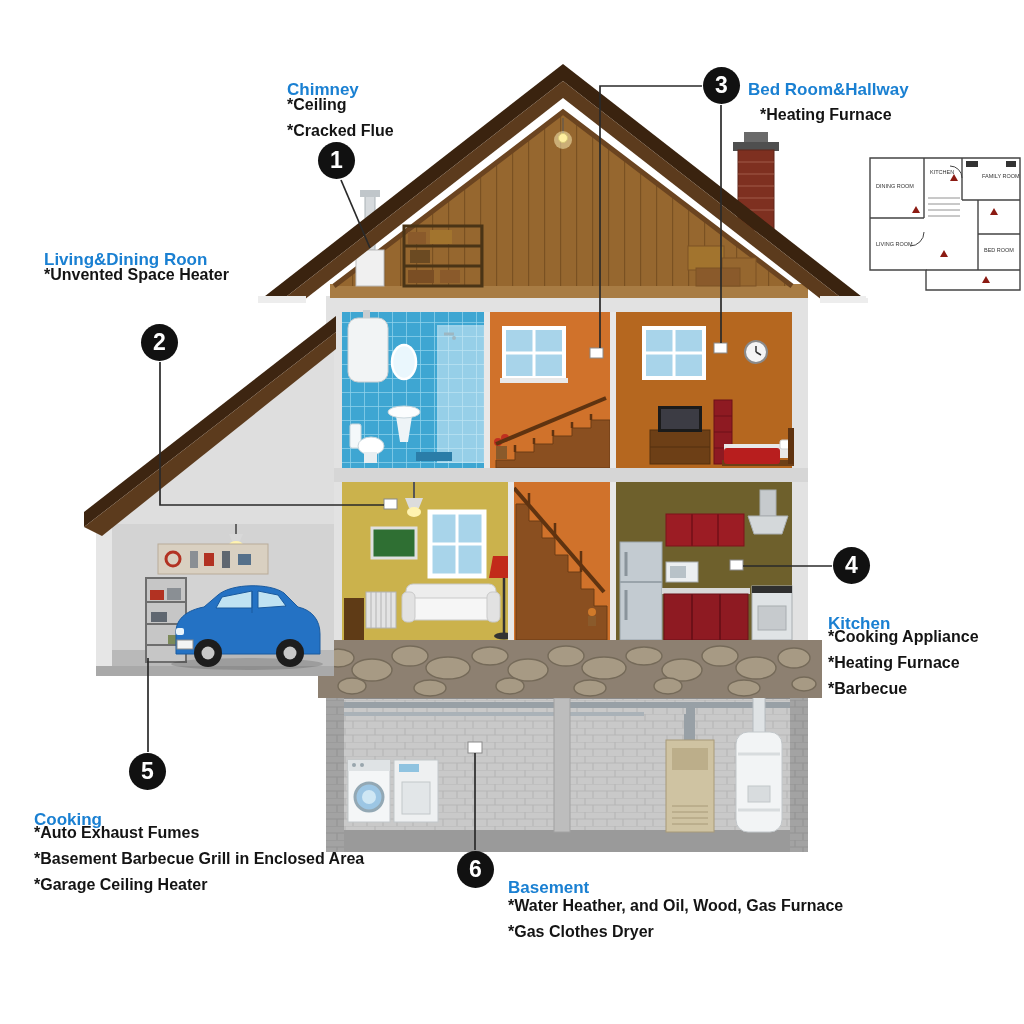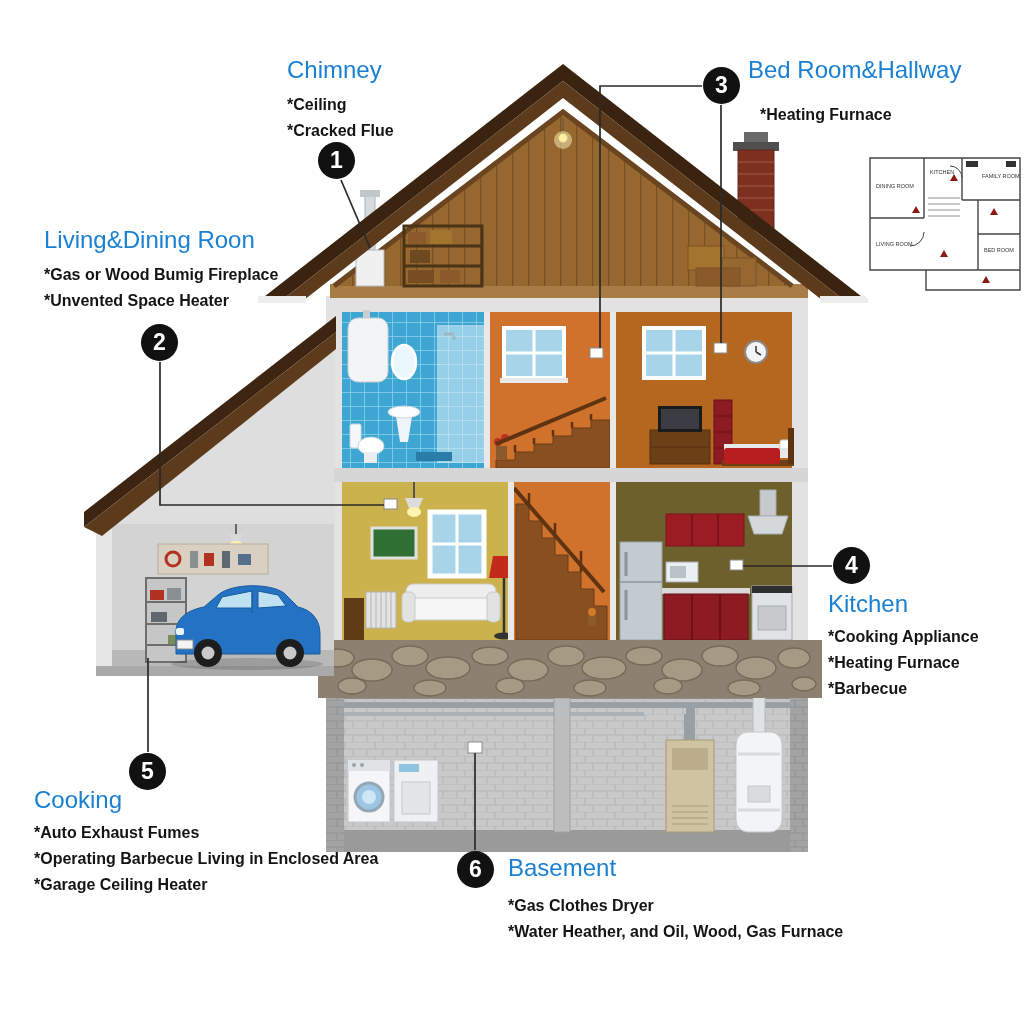--- a/index.html
+++ b/index.html
@@ -17,23 +17,24 @@
     border-radius:50%;
     background:var(--badge-bg,#111111);
     color:var(--badge-text,#ffffff);
     font-size:23px; font-weight:bold;
     display:flex; align-items:center; justify-content:center;
     line-height:1;
   }
   .co-title {
     position:absolute;
     color:var(--accent,#1a80d2);
-    font-size:24px;
-    font-weight:normal;
+    font-size:17px;
+    font-weight:bold;
     white-space:nowrap;
+    margin-top:24px;
   }
   .co-items {
     position:absolute;
     display:flex;
     flex-direction:column;
   }
   .co-item {
     color:#141414;
     font-size:16px;
     font-weight:bold;
@@ -428,21 +429,20 @@
 
 <div class="co-title" style="left:287px;top:56px">Chimney</div>
 <div class="co-items" style="left:287px;top:92px">
   <div class="co-item">*Ceiling</div>
   <div class="co-item">*Cracked Flue</div>
 </div>
 <div class="badge" style="left:318px;top:142px">1</div>
 
 <div class="co-title" style="left:44px;top:226px">Living&amp;Dining Roon</div>
 <div class="co-items" style="left:44px;top:262px">
-  <div class="co-item">*Gas or Wood Bumig Fireplace</div>
   <div class="co-item">*Unvented Space Heater</div>
 </div>
 <div class="badge" style="left:141px;top:324px">2</div>
 
 <div class="badge" style="left:703px;top:67px">3</div>
 <div class="co-title" style="left:748px;top:56px">Bed Room&amp;Hallway</div>
 <div class="co-items" style="left:760px;top:102px">
   <div class="co-item">*Heating Furnace</div>
 </div>
 
@@ -451,22 +451,22 @@
 <div class="co-items" style="left:828px;top:624px">
   <div class="co-item">*Cooking Appliance</div>
   <div class="co-item">*Heating Furnace</div>
   <div class="co-item">*Barbecue</div>
 </div>
 
 <div class="badge" style="left:129px;top:753px">5</div>
 <div class="co-title" style="left:34px;top:786px">Cooking</div>
 <div class="co-items" style="left:34px;top:820px">
   <div class="co-item">*Auto Exhaust Fumes</div>
-  <div class="co-item">*Operating Barbecue Living in Enclosed Area</div>
+  <div class="co-item">*Basement Barbecue Grill in Enclosed Area</div>
   <div class="co-item">*Garage Ceiling Heater</div>
 </div>
 
 <div class="badge" style="left:457px;top:851px">6</div>
 <div class="co-title" style="left:508px;top:854px">Basement</div>
 <div class="co-items" style="left:508px;top:893px">
+  <div class="co-item">*Water Heather, and Oil, Wood, Gas Furnace</div>
   <div class="co-item">*Gas Clothes Dryer</div>
-  <div class="co-item">*Water Heather, and Oil, Wood, Gas Furnace</div>
 </div>
 
 </body></html>

